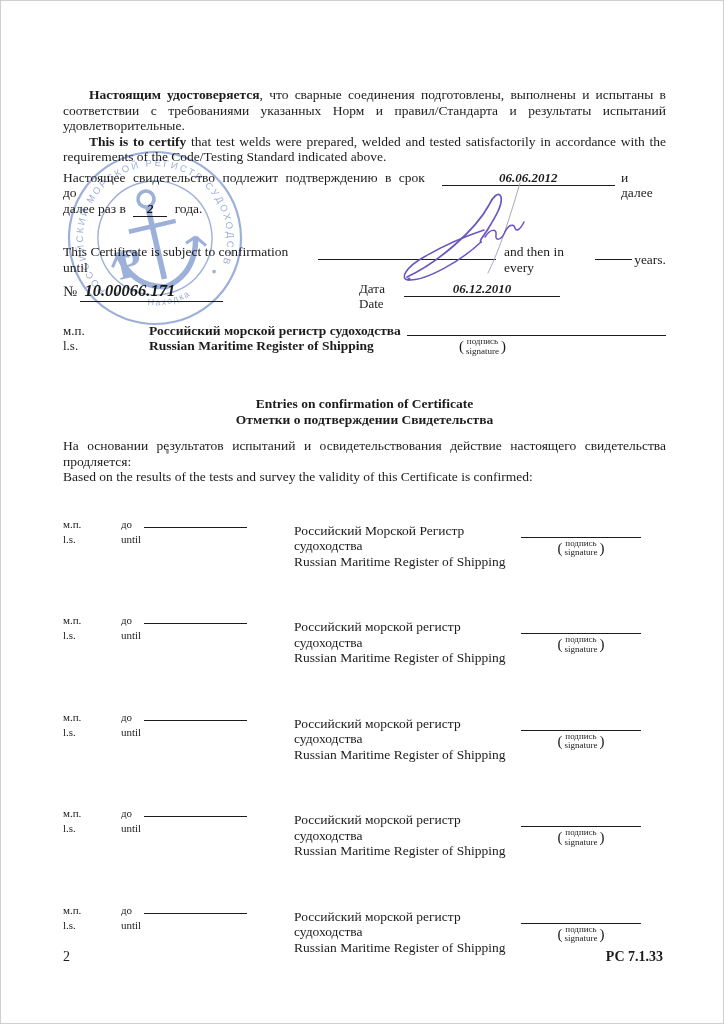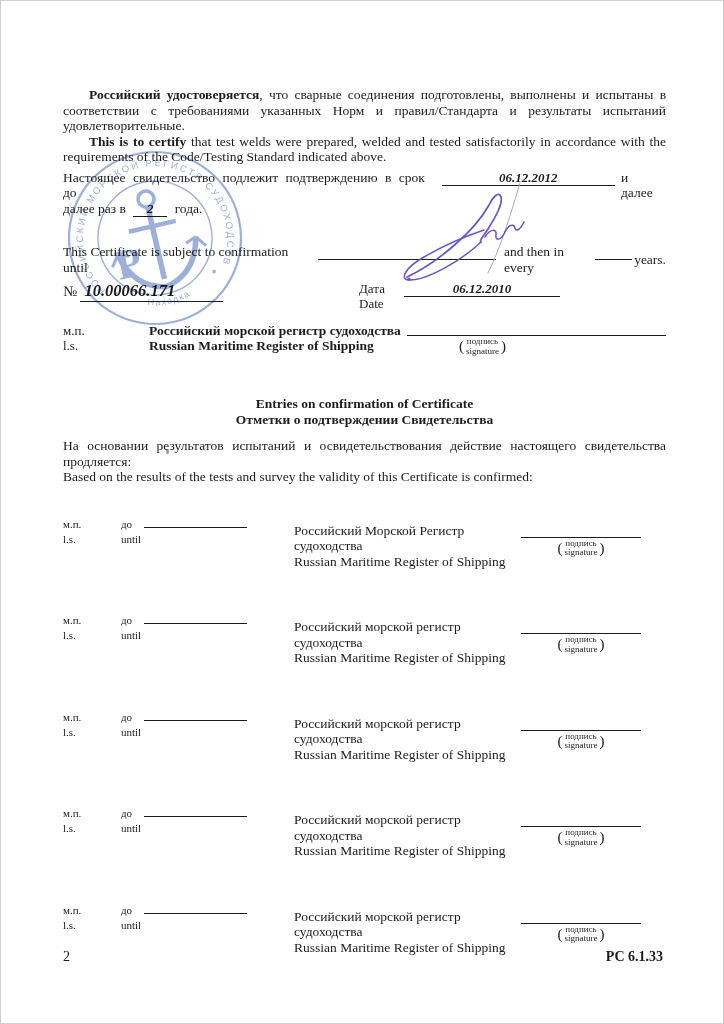--- a/index.html
+++ b/index.html
@@ -76,27 +76,27 @@
   
   .signature { position:absolute; left:388px; top:178px; width:175px; height:112px; z-index:3; pointer-events:none; }
   .speck { position:absolute; left:165px; top:448px; width:3px; height:5px; background:#6a6a6a; border-radius:50%; opacity:.7; }
 </style>
 </head>
 <body>
 
 <div class="page">
   <div class="content">
 
-    <p class="cert-para first"><span class="b">Российский удостоверяется</span><span>, что сварные соединения подготовлены, выполнены и испытаны в соответствии с требованиями указанных Норм и правил/Стандарта и результаты испытаний удовлетворительные.</span></p>
+    <p class="cert-para first"><span class="b">Настоящим удостоверяется</span><span>, что сварные соединения подготовлены, выполнены и испытаны в соответствии с требованиями указанных Норм и правил/Стандарта и результаты испытаний удовлетворительные.</span></p>
     <p class="cert-para"><span class="b">This is to certify</span><span> that test welds were prepared, welded and tested  satisfactorily in accordance with the requirements of the Code/Testing Standard indicated above.</span></p>
 
     <div class="clause">
       <div class="clause-row1">
         <span>Настоящее свидетельство подлежит подтверждению в срок до</span>
-        <span class="blank w-date"><span class="fill-val">06.12.2012</span></span>
+        <span class="blank w-date"><span class="fill-val">06.06.2012</span></span>
         <span>и далее</span>
       </div>
       <div>
         <span>далее раз в</span>
         <span class="blank w-years"><span class="fill-val">2</span></span>
         <span>года.</span>
       </div>
       <div class="clause-row3">
         <span>This Certificate is subject to confirmation until</span>
         <span class="blank w-until"></span>
@@ -293,14 +293,14 @@
       <path d="M18,98 C48,84 86,52 100,26 C103,19 110,11 112,18 C114,26 105,40 99,50 C94,58 90,62 92,63" stroke="#6b55c1" stroke-width="1.7"></path>
       <path d="M92,63 C72,82 38,101 21,101 C9,101 17,88 35,78 C59,64 86,54 95,51" stroke="#6b55c1" stroke-width="1.5"></path>
       <path d="M96,58 C101,50 108,49 107,56 C106,62 112,62 116,53 C119,46 125,44 126,49 C127,53 131,51 135,43" stroke="#6b55c1" stroke-width="1.5"></path>
       <circle cx="20" cy="100" r="1.6" fill="#6b55c1" stroke="none"></circle>
     </g>
   </svg>
 
   <div class="speck"></div>
 
   <div class="footer-page">2</div>
-  <div class="footer-code">РС 6.1.33</div>
+  <div class="footer-code">РС 7.1.33</div>
 </div>
 
 </body></html>

